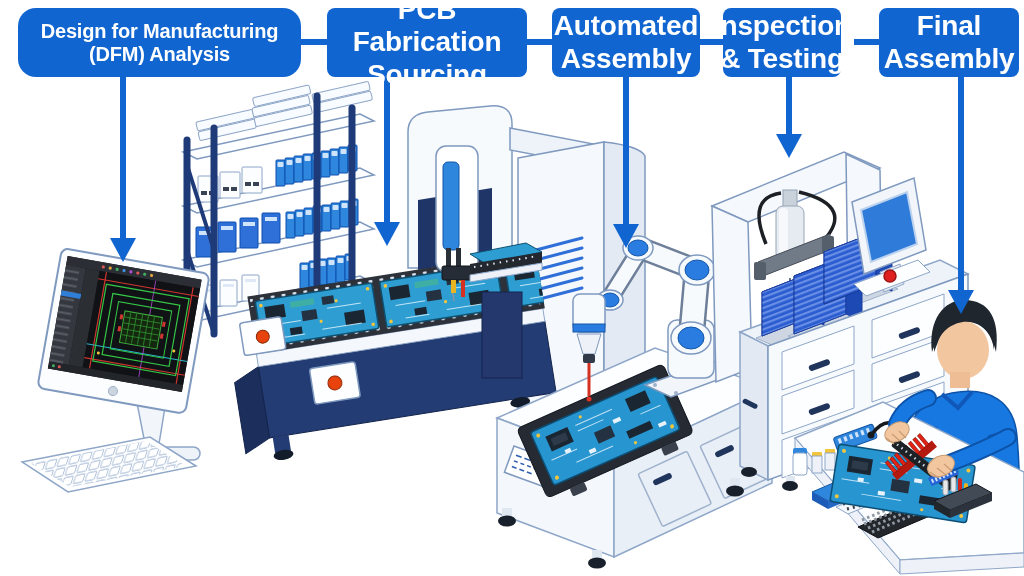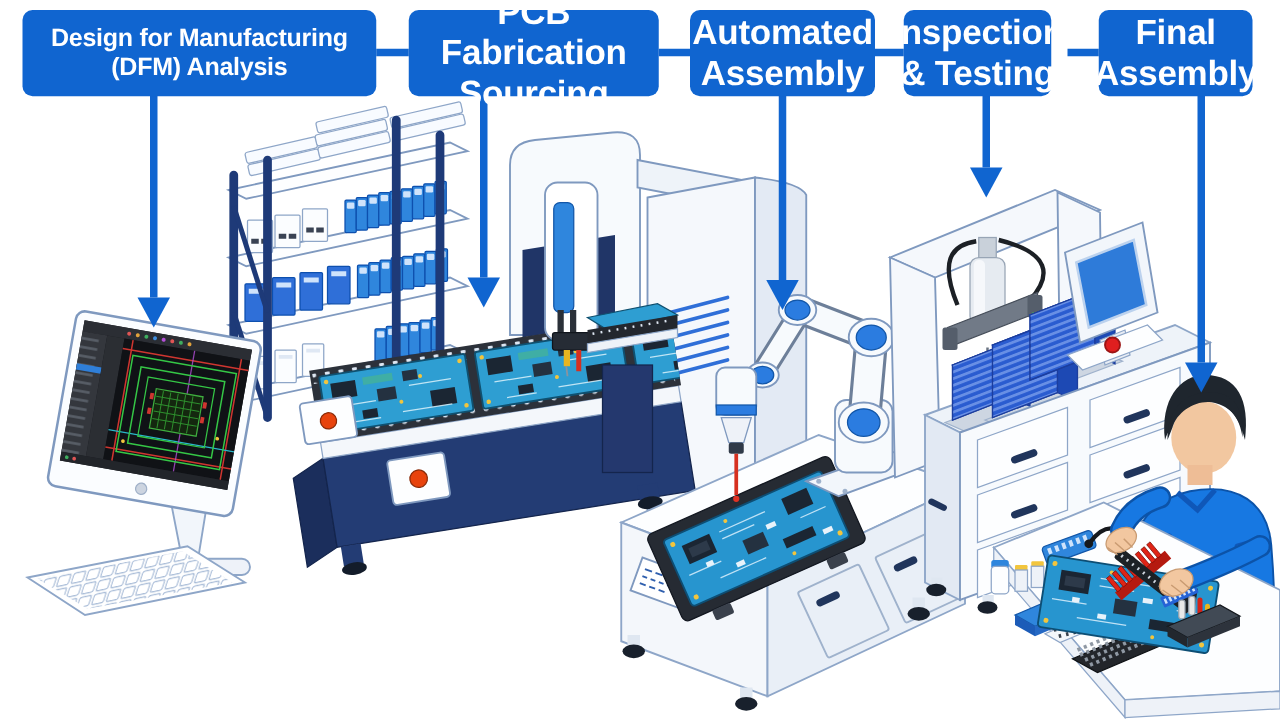--- a/index.html
+++ b/index.html
@@ -3,25 +3,25 @@
 <meta charset="utf-8">
 <style>
   html,body{margin:0;padding:0;background:#fff;}
   .canvas{position:relative;width:1024px;height:576px;background:#ffffff;overflow:hidden;
           font-family:"Liberation Sans",sans-serif;}
   .canvas svg{position:absolute;left:0;top:0;}
   .label-box{position:absolute;background:#1065d0;color:#ffffff;font-weight:700;
              border-radius:8px;display:flex;align-items:center;justify-content:center;
              text-align:center;line-height:1.15;padding:0 6px;box-sizing:border-box;
              font-size:28px;letter-spacing:-0.2px;}
-  .s0{left:18px;top:8px;width:283px;height:69px;font-size:20px;}
+  .s0{left:18px;top:8px;width:283px;height:69px;font-size:20px;border-radius:18px;}
   .s1{left:327px;top:8px;width:200px;height:69px;}
   .s2{left:552px;top:8px;width:148px;height:69px;}
   .s3{left:723px;top:8px;width:118px;height:69px;}
-  .s4{left:879px;top:8px;width:123px;height:69px;}
+  .s4{left:879px;top:8px;width:140px;height:69px;}
 </style>
 </head>
 <body>
 
 <div class="canvas">
 
 <svg width="1024" height="576" viewBox="0 0 1024 576">
 <defs>
   <pattern id="beltdots" width="11" height="8" patternUnits="userSpaceOnUse">
     <circle cx="5" cy="4" r="2" fill="#dde6f2"></circle>

